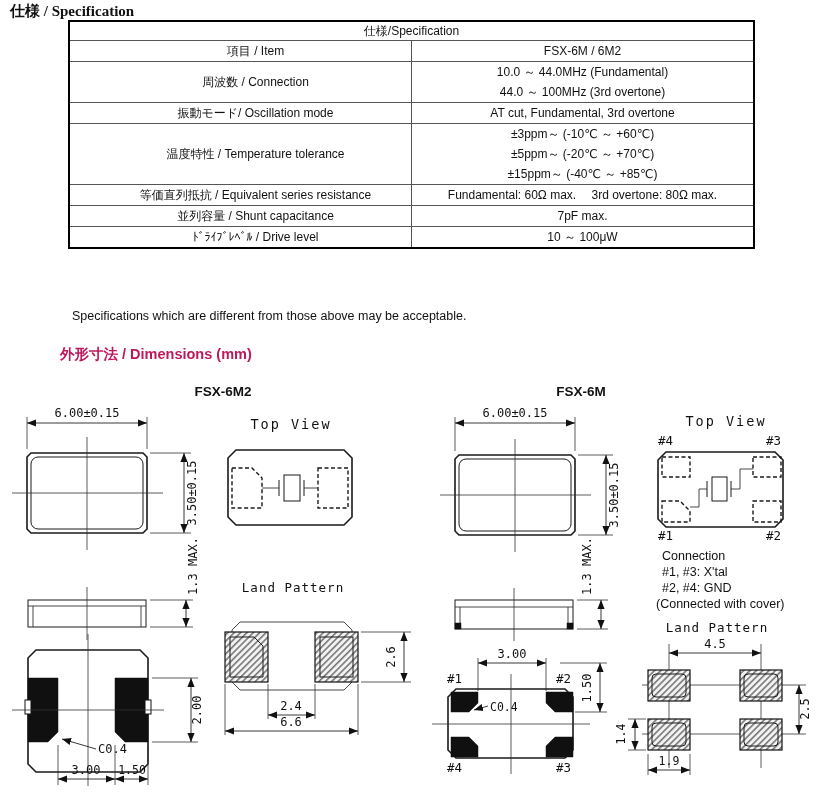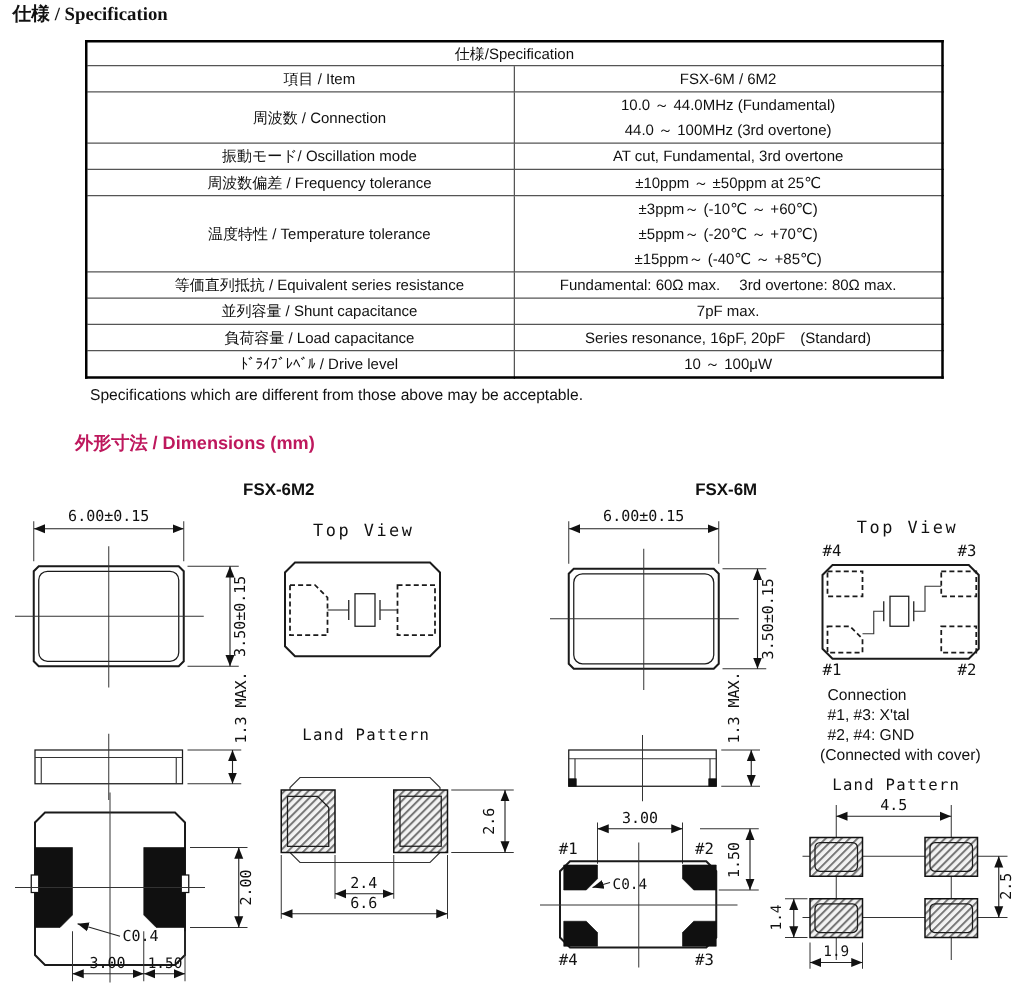--- a/index.html
+++ b/index.html
@@ -4,21 +4,21 @@
 <style>
   html,body { margin:0; padding:0; }
   body {
     width:821px; height:792px; position:relative; background:#fff;
     font-family:"Liberation Sans","DejaVu Sans",sans-serif; color:#111;
     overflow:hidden;
   }
   .spec-heading { position:absolute; left:10px; top:2px; font-size:15px; font-weight:bold;font-family:Liberation Serif, serif; }
   .spec-table {
     position:absolute; left:68px; top:20px; width:687px;
-    border-collapse:collapse; table-layout:fixed; border:2px solid #000;margin-top:12px;
+    border-collapse:collapse; table-layout:fixed; border:2px solid #000;
   }
   .spec-table td, .spec-table th {
     border:1px solid #555; font-size:12px; text-align:center;
     padding:0 2px; font-weight:normal; color:#111;
   }
   .spec-table th { height:18px; }
   .spec-table td.lbl { width:262px;padding-left:32px; }
   .spec-table td.val { width:425px; }
   .vline { line-height:20px; height:20px; white-space:nowrap; }
   .note { position:absolute; left:72px; top:309px; font-size:12.5px; }
@@ -69,28 +69,20 @@
   <tr>
     <td class="lbl">
           <div class="vline">振動モード/ Oscillation mode</div>
         </td>
     <td class="val">
           <div class="vline">AT cut, Fundamental, 3rd overtone</div>
         </td>
   </tr>
   <tr>
     <td class="lbl">
-          <div class="vline">周波数偏差 / Frequency tolerance</div>
-        </td>
-    <td class="val">
-          <div class="vline">±10ppm ～ ±50ppm at 25℃</div>
-        </td>
-  </tr>
-  <tr>
-    <td class="lbl">
           <div class="vline">温度特性 / Temperature tolerance</div>
         </td>
     <td class="val">
       <div class="vline">±3ppm～ (-10℃ ～ +60℃)</div>
       <div class="vline">±5ppm～ (-20℃ ～ +70℃)</div>
       <div class="vline">±15ppm～ (-40℃ ～ +85℃)</div>
     </td>
   </tr>
   <tr>
     <td class="lbl">
@@ -99,28 +91,20 @@
     <td class="val">
           <div class="vline">Fundamental: 60Ω max.　 3rd overtone: 80Ω max.</div>
         </td>
   </tr>
   <tr>
     <td class="lbl">
           <div class="vline">並列容量 / Shunt capacitance</div>
         </td>
     <td class="val">
           <div class="vline">7pF max.</div>
-        </td>
-  </tr>
-  <tr>
-    <td class="lbl">
-          <div class="vline">負荷容量 / Load capacitance</div>
-        </td>
-    <td class="val">
-          <div class="vline">Series resonance, 16pF, 20pF　(Standard)</div>
         </td>
   </tr>
   <tr>
     <td class="lbl">
           <div class="vline">ﾄﾞﾗｲﾌﾞﾚﾍﾞﾙ / Drive level</div>
         </td>
     <td class="val">
           <div class="vline">10 ～ 100μW</div>
         </td>
   </tr>

